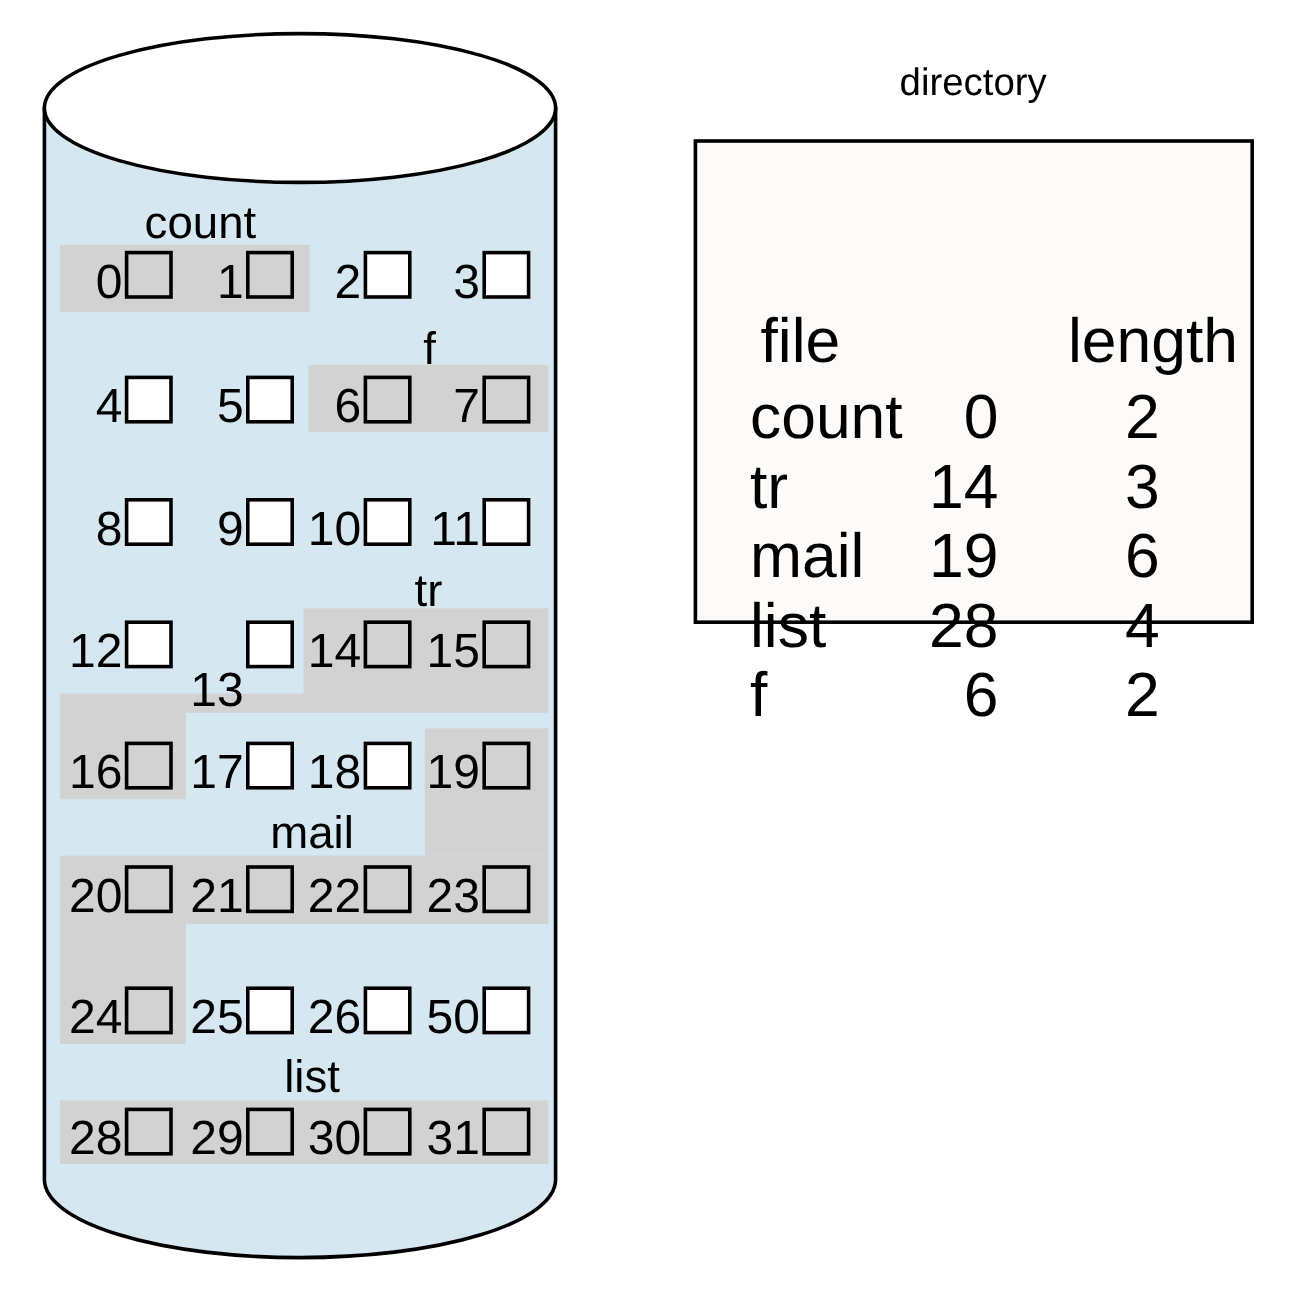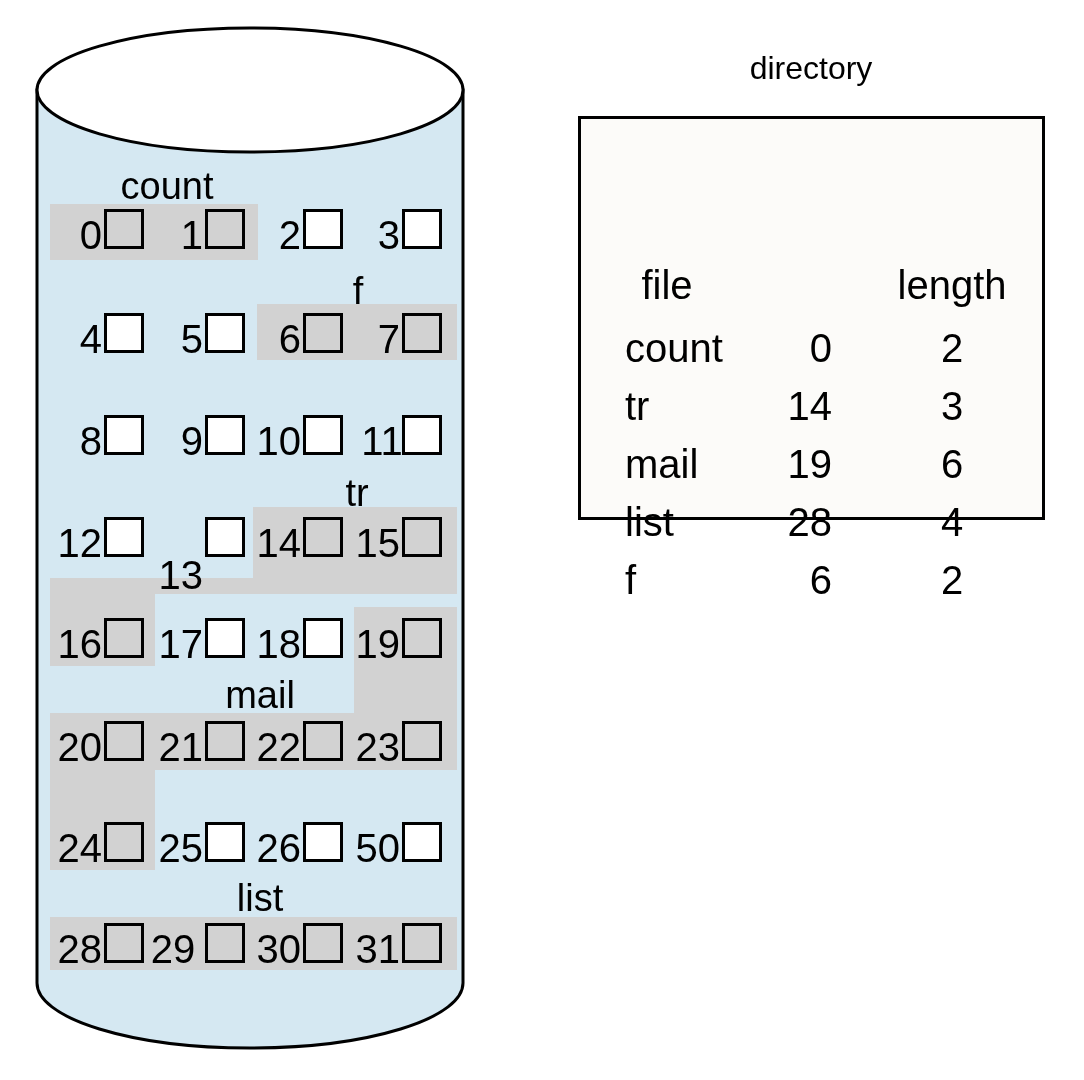--- a/index.html
+++ b/index.html
@@ -31,21 +31,21 @@
     font-size:38px;line-height:38px;white-space:nowrap;
   }
   #dir-title{
     position:absolute;left:811px;top:49px;transform:translateX(-50%);
     font-size:32px;line-height:38px;
   }
   #dir-box{
     position:absolute;left:578px;top:116px;width:467px;height:404px;
     box-sizing:border-box;border:3px solid var(--ink);background:var(--tablebg);
   }
-  .dir-cell{position:absolute;font-size:40px;line-height:44px;white-space:nowrap;}
+  .dir-cell{position:absolute;font-size:52px;line-height:44px;white-space:nowrap;}
   .h-file  {left:36px;top:144px;width:100px;text-align:center;}
   .h-start {left:180px;top:144px;width:120px;text-align:center;}
   .h-length{left:309px;top:144px;width:124px;text-align:center;}
   .c-file  {left:44px;width:160px;text-align:left;}
   .c-start {left:131px;width:120px;text-align:right;}
   .c-length{left:311px;width:120px;text-align:center;}
 </style>
 </head>
 <body>
 
@@ -83,21 +83,21 @@
         <div class="blk-num" style="left: 241px; top: 319px;">6</div>
         <div class="blk-sq hl" style="left: 303px; top: 313px;"></div>
         <div class="blk-num" style="left: 340px; top: 319px;">7</div>
         <div class="blk-sq hl" style="left: 402px; top: 313px;"></div>
         <div class="blk-num" style="left: 42px; top: 421px;">8</div>
         <div class="blk-sq" style="left: 104px; top: 415px;"></div>
         <div class="blk-num" style="left: 143px; top: 421px;">9</div>
         <div class="blk-sq" style="left: 205px; top: 415px;"></div>
         <div class="blk-num" style="left: 241px; top: 421px;">10</div>
         <div class="blk-sq" style="left: 303px; top: 415px;"></div>
-        <div class="blk-num" style="left: 352px; top: 421px; text-align: center;">11</div>
+        <div class="blk-num" style="left: 340px; top: 421px;">11</div>
         <div class="blk-sq" style="left: 402px; top: 415px;"></div>
         <div class="blk-num" style="left: 42px; top: 523px;">12</div>
         <div class="blk-sq" style="left: 104px; top: 517px;"></div>
         <div class="blk-num" style="left: 143px; top: 523px; margin-top: 32px;">13</div>
         <div class="blk-sq" style="left: 205px; top: 517px;"></div>
         <div class="blk-num" style="left: 241px; top: 523px;">14</div>
         <div class="blk-sq hl" style="left: 303px; top: 517px;"></div>
         <div class="blk-num" style="left: 340px; top: 523px;">15</div>
         <div class="blk-sq hl" style="left: 402px; top: 517px;"></div>
         <div class="blk-num" style="left: 42px; top: 624px;">16</div>
@@ -119,21 +119,21 @@
         <div class="blk-num" style="left: 42px; top: 828px;">24</div>
         <div class="blk-sq hl" style="left: 104px; top: 822px;"></div>
         <div class="blk-num" style="left: 143px; top: 828px;">25</div>
         <div class="blk-sq" style="left: 205px; top: 822px;"></div>
         <div class="blk-num" style="left: 241px; top: 828px;">26</div>
         <div class="blk-sq" style="left: 303px; top: 822px;"></div>
         <div class="blk-num" style="left: 340px; top: 828px;">50</div>
         <div class="blk-sq" style="left: 402px; top: 822px;"></div>
         <div class="blk-num" style="left: 42px; top: 929px;">28</div>
         <div class="blk-sq hl" style="left: 104px; top: 923px;"></div>
-        <div class="blk-num" style="left: 143px; top: 929px; text-align: center;">29</div>
+        <div class="blk-num" style="left: 143px; top: 929px;">29</div>
         <div class="blk-sq hl" style="left: 205px; top: 923px;"></div>
         <div class="blk-num" style="left: 241px; top: 929px;">30</div>
         <div class="blk-sq hl" style="left: 303px; top: 923px;"></div>
         <div class="blk-num" style="left: 340px; top: 929px;">31</div>
         <div class="blk-sq hl" style="left: 402px; top: 923px;"></div>
       </div>
     <div id="labels">
         <div class="file-label" style="left: 167px; top: 167px;">count</div>
         <div class="file-label" style="left: 358px; top: 272px;">f</div>
         <div class="file-label" style="left: 357px; top: 474px;">tr</div>

